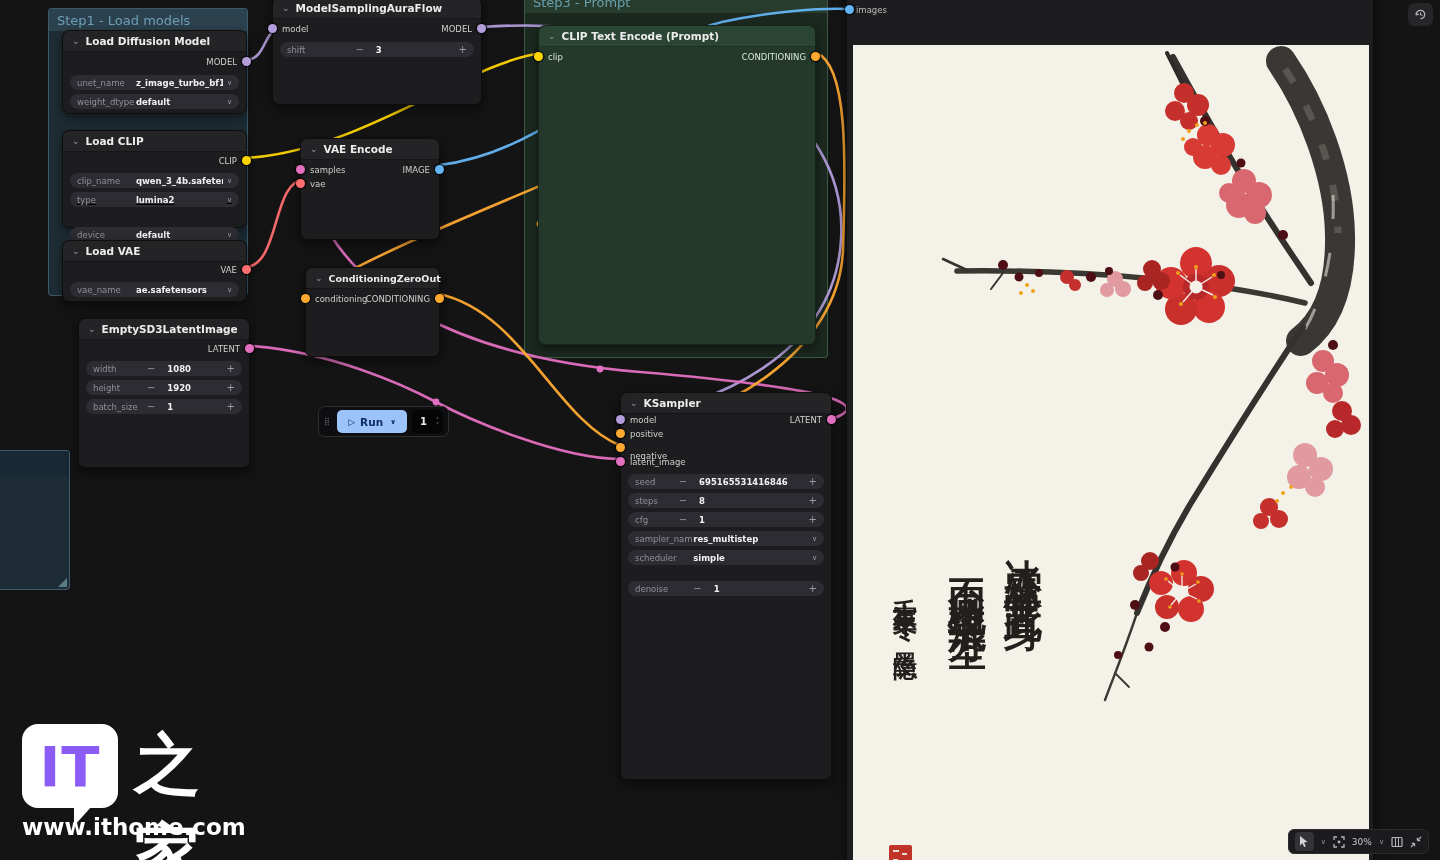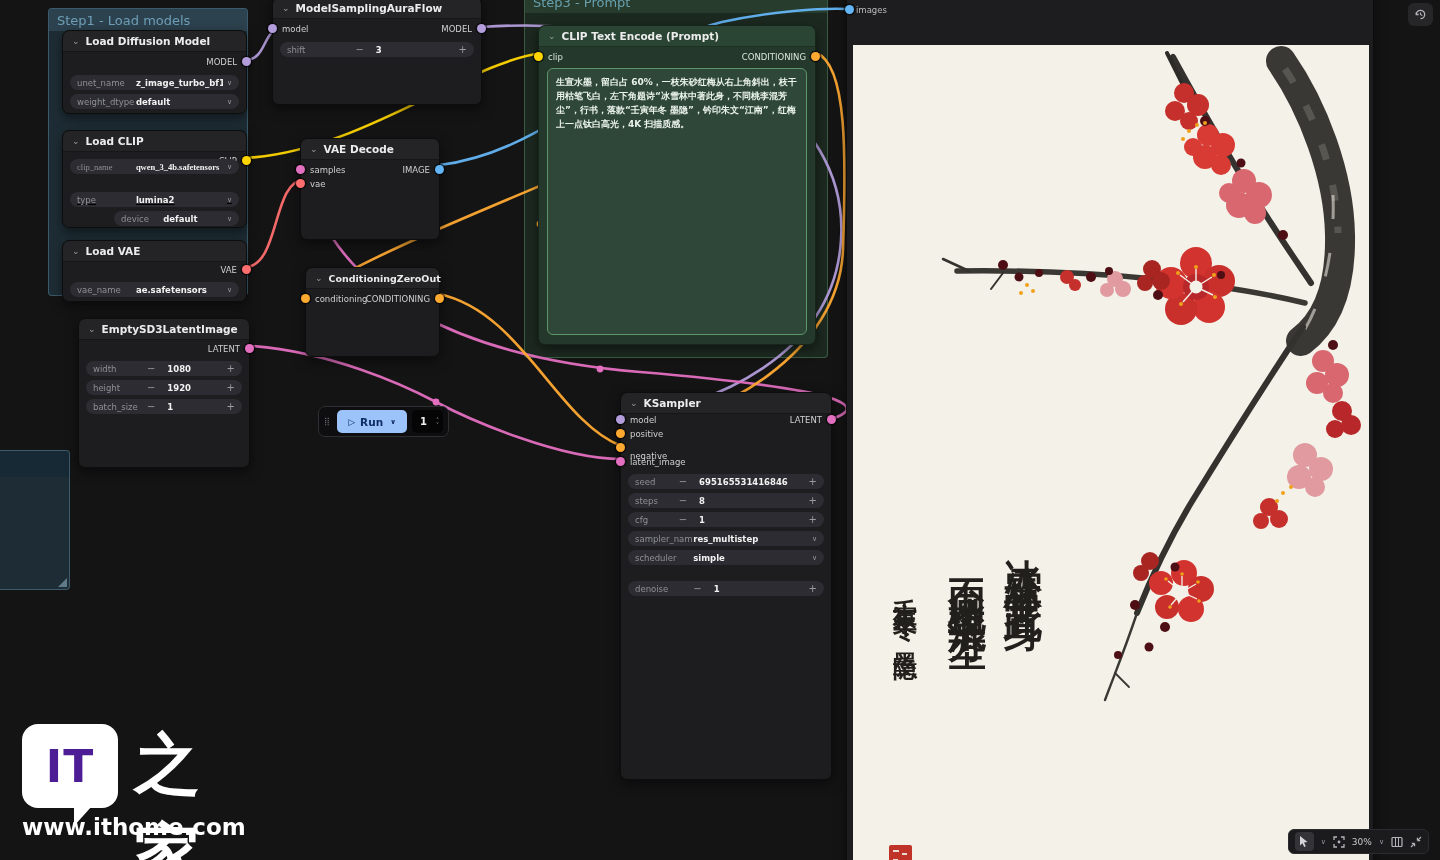--- a/index.html
+++ b/index.html
@@ -80,21 +80,21 @@
   .painting { position:absolute; overflow:hidden; background:#f4f1e8; }
   .calli { position:absolute; writing-mode:vertical-rl; text-orientation:upright;
     color:#22201d; font-family:"DejaVu Serif","Liberation Serif",serif; font-weight:700; }
   .seal { position:absolute; background:#bf3328; border-radius:2px; }
   .seal i { position:absolute; background:#e8ddd2; }
 
   
   .wm { position:absolute; left:22px; top:720px; z-index:40; color:#fff; }
   .wm-bubble { position:absolute; left:0; top:4px; width:96px; height:84px; background:#fff;
     border-radius:16px; display:flex; align-items:center; justify-content:center;
-    font-size:44px; font-weight:800; color:#4c1d95; letter-spacing:1px; }
+    font-size:56px; font-weight:800; color:#8b5cf6; letter-spacing:1px; }
   .wm-tail { position:absolute; left:52px; top:86px; width:0; height:0;
     border-top:20px solid #fff; border-right:18px solid transparent; }
   .wm-cjk { position:absolute; left:112px; top:0px; font-size:66px; font-weight:800;
     font-family:"DejaVu Serif","Liberation Serif",serif; color:#fff; }
   .wm-url { position:absolute; left:0; top:94px; font-size:23px; font-weight:700; color:#fff; }
 </style>
 </head>
 <body>
 
 <div id="canvas">
@@ -147,31 +147,31 @@
     </div>
   </div>
 
   <div class="node" style="left:62px;top:130px;width:185px;height:98px;">
     <div class="nheader">
       <span class="collapse">⌄</span>
       <span class="ntitle">Load CLIP</span>
     </div>
     <span class="slot out" style="top:25px;">CLIP</span>
     <span class="dot out" style="top:25px;background:#ffd500;"></span>
-    <div class="row" style="top:28px;font-family:Liberation Serif, serif;">
+    <div class="row" style="top:42px;">
       <span class="rlabel">clip_name</span>
       <span class="rval">qwen_3_4b.safetensors</span>
       <span class="chevd">∨</span>
     </div>
     <div class="row" style="top:61px;text-decoration:underline;">
       <span class="rlabel">type</span>
       <span class="rval">lumina2</span>
       <span class="chevd">∨</span>
     </div>
-    <div class="row" style="top:80px;margin-left:44px;">
+    <div class="row" style="top:96px;">
       <span class="rlabel">device</span>
       <span class="rval">default</span>
       <span class="chevd">∨</span>
     </div>
   </div>
 
   <div class="node" style="left:62px;top:240px;width:185px;height:62px;">
     <div class="nheader">
       <span class="collapse">⌄</span>
       <span class="ntitle">Load VAE</span>
@@ -225,21 +225,21 @@
       <span class="rlabel">shift</span>
       <span class="stepper">−</span>
       <span class="rval">3</span>
       <span class="stepper">+</span>
     </div>
   </div>
 
   <div class="node" style="left:300px;top:138px;width:140px;height:102px;">
     <div class="nheader">
       <span class="collapse">⌄</span>
-      <span class="ntitle">VAE Decode</span>
+      <span class="ntitle">VAE Encode</span>
     </div>
     <span class="slot in" style="top:26px;">samples</span>
     <span class="dot in" style="top:26px;background:#e36fc0;"></span>
     <span class="slot in" style="top:40px;">vae</span>
     <span class="dot in" style="top:40px;background:#ff6e6e;"></span>
     <span class="slot out" style="top:26px;">IMAGE</span>
     <span class="dot out" style="top:26px;background:#64b5f6;"></span>
   </div>
 
   <div class="node" style="left:305px;top:267px;width:135px;height:90px;">
@@ -255,21 +255,20 @@
 
   <div class="node green" style="left:538px;top:25px;width:278px;height:320px;">
     <div class="nheader">
       <span class="collapse">⌄</span>
       <span class="ntitle">CLIP Text Encode (Prompt)</span>
     </div>
     <span class="slot in" style="top:26px;color:#d8e4da;">clip</span>
     <span class="dot in" style="top:26px;background:#ffd500;"></span>
     <span class="slot out" style="top:26px;color:#d8e4da;">CONDITIONING</span>
     <span class="dot out" style="top:26px;background:#ffa931;"></span>
-    <div class="prompt-box">生宣水墨，留白占 60%，一枝朱砂红梅从右上角斜出，枝干用枯笔飞白，左下角题诗“冰雪林中著此身，不同桃李混芳尘”，行书，落款“壬寅年冬 墨隐”，钤印朱文“江南”，红梅上一点钛白高光，4K 扫描质感。</div>
   </div>
 
   <div class="node" style="left:620px;top:392px;width:212px;height:388px;">
     <div class="nheader">
       <span class="collapse">⌄</span>
       <span class="ntitle">KSampler</span>
     </div>
     <span class="slot in" style="top:22px;">model</span>
     <span class="dot in" style="top:22px;background:#b39ddb;"></span>
     <span class="slot in" style="top:36px;">positive</span>

